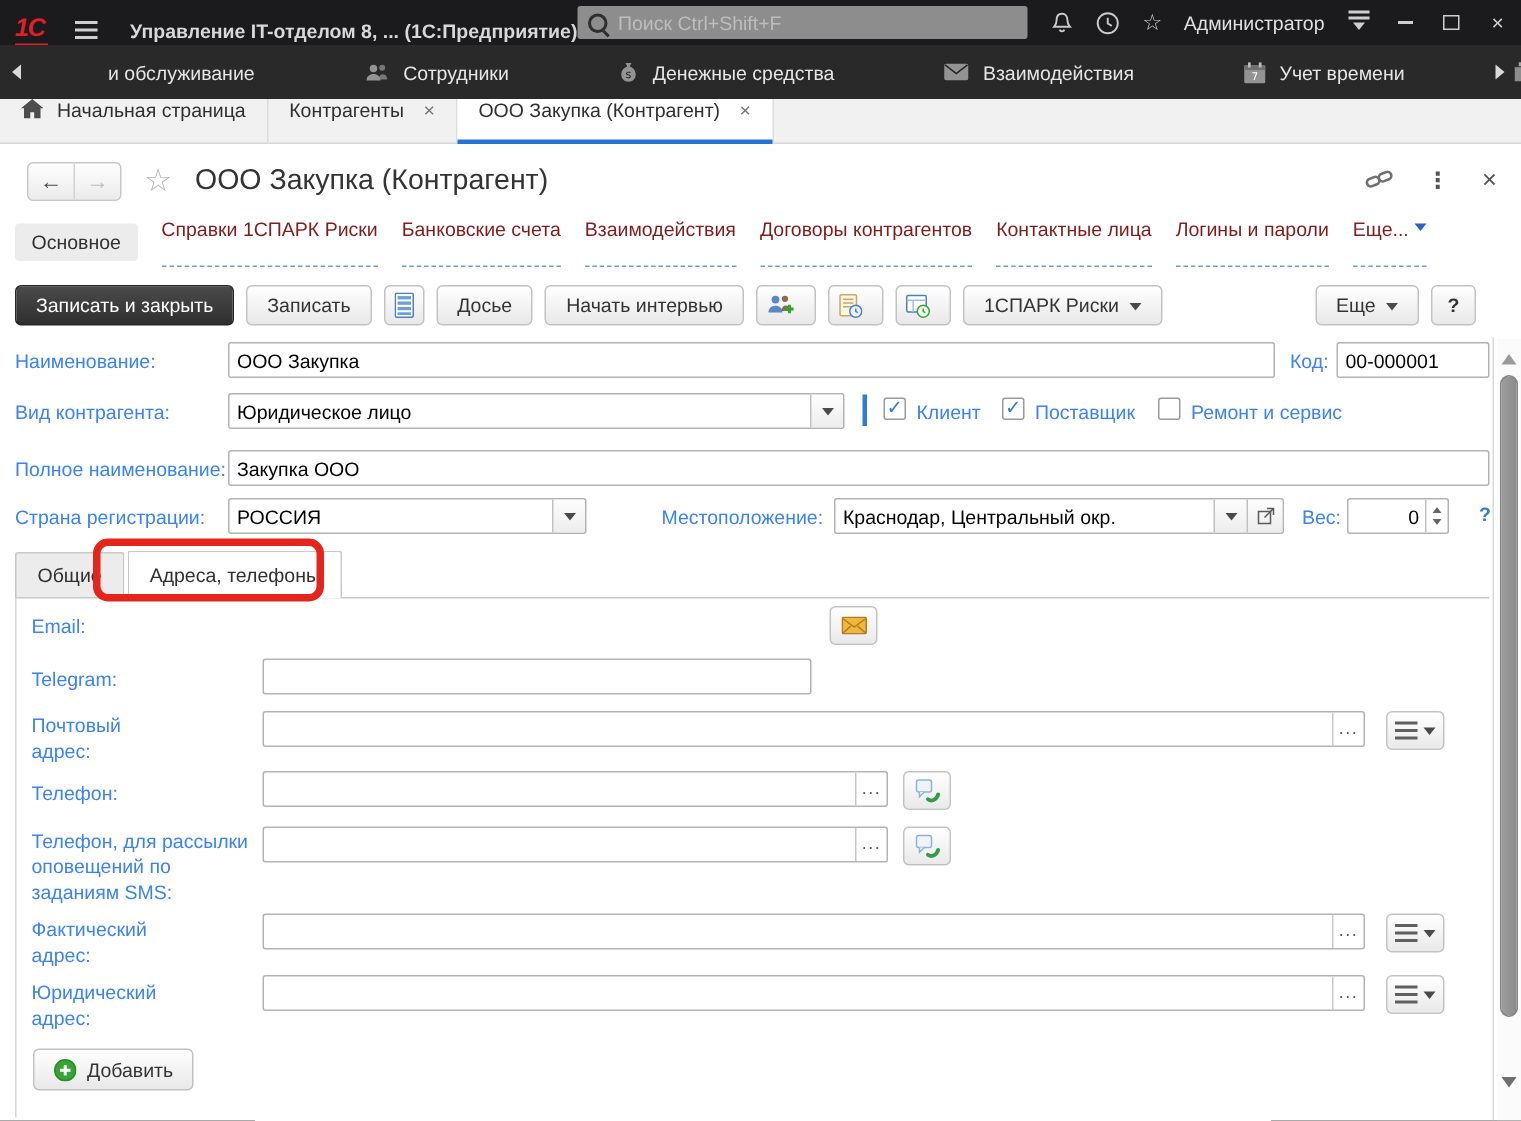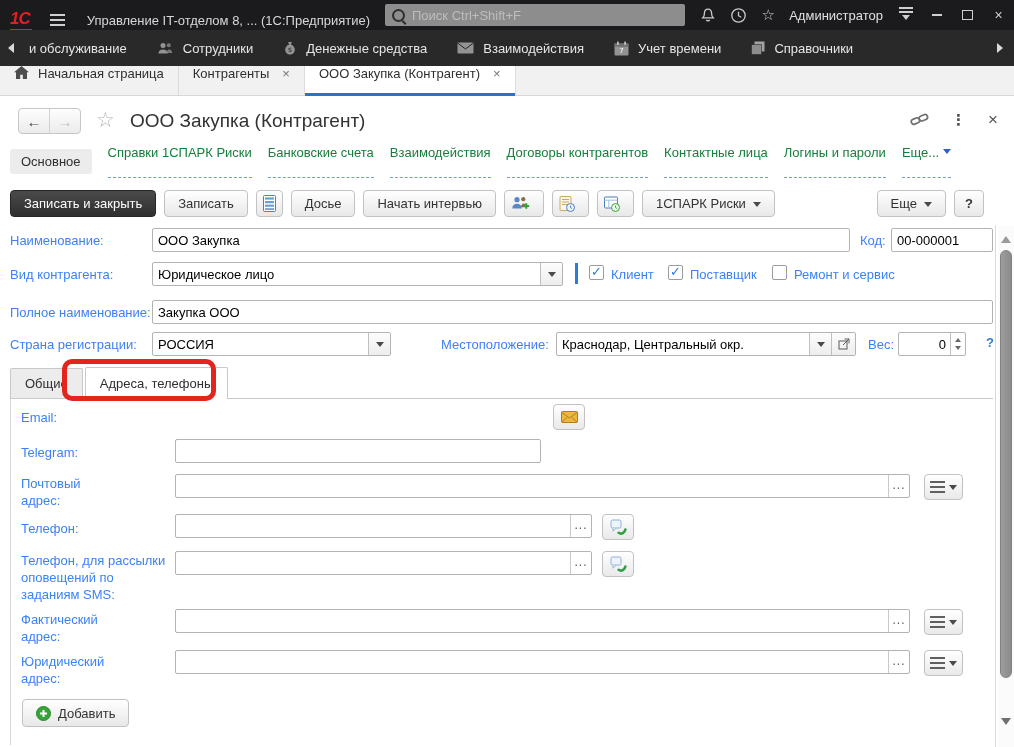--- a/index.html
+++ b/index.html
@@ -5,39 +5,39 @@
   html,body{margin:0;padding:0;background:#666;}
   .screen{position:relative;width:1014px;height:747px;background:#fff;overflow:hidden;
           font-family:"Liberation Sans","DejaVu Sans",sans-serif;font-size:13px;color:#333;}
 
   
   .titlebar{position:absolute;left:0;top:0;width:1014px;height:40px;background:#1b1b1d;display:flex;align-items:center;}
   .logo1c{margin-left:10px;color:#e31e24;font-weight:bold;font-style:italic;font-size:17px;letter-spacing:-1px;
           border-bottom:2px solid #e31e24;padding:0 2px 0 0;line-height:20px;}
   .burger{margin-left:18px;display:flex;flex-direction:column;gap:3px;cursor:pointer;}
   .burger i{width:15px;height:2px;background:#cfcfcf;}
-  .apptitle{margin-left:22px;color:#d8d8d8;font-size:13px;white-space:nowrap;}
+  .apptitle{margin-left:22px;color:#d8d8d8;font-size:13px;white-space:nowrap;font-weight:bold;}
   .search{position:absolute;left:385px;top:4px;width:300px;height:22px;background:#8d8d8d;border-radius:2px;
           display:flex;align-items:center;padding-left:7px;box-sizing:border-box;cursor:text;}
   .mag{width:9px;height:9px;border:2px solid #2e2e2e;border-radius:50%;position:relative;flex:0 0 auto;}
   .mag:after{content:"";position:absolute;left:9px;top:9px;width:5px;height:2px;background:#2e2e2e;transform:rotate(45deg);transform-origin:0 0;}
   .search .ph{color:#bdbdbd;margin-left:7px;font-size:13px;}
   .tbr{position:absolute;right:0;top:0;height:30px;display:flex;align-items:center;}
   .tbr .ic{display:flex;align-items:center;justify-content:center;width:30px;height:30px;cursor:pointer;}
   .tbr .user{color:#e0e0e0;margin:0 8px 0 6px;}
   .winbtn{width:31px;height:30px;display:flex;align-items:center;justify-content:center;color:#cfcfcf;cursor:pointer;font-size:14px;}
   .minbar{width:10px;height:2px;background:#cfcfcf;}
   .maxbox{width:9px;height:8px;border:1.5px solid #cfcfcf;}
   .svcmenu{display:flex;flex-direction:column;align-items:center;gap:2px;width:26px;cursor:pointer;}
   .svcmenu i{width:14px;height:2px;background:#cfcfcf;}
   .svcmenu .tri-dn{border:4px solid transparent;border-top:5px solid #cfcfcf;width:0;height:0;}
   .star-g{color:#cdcdcd;font-size:15px;}
 
   
-  .navbar{position:absolute;left:0;top:30px;width:1014px;height:36px;background:#292929;display:flex;align-items:center;color:#e6e6e6;}
+  .navbar{position:absolute;left:0;top:30px;width:1014px;height:36px;background:#292929;display:flex;align-items:center;color:#e6e6e6;gap:43px;}
   .nav-item{display:flex;align-items:center;gap:9px;padding:0 15px;height:36px;cursor:pointer;white-space:nowrap;font-size:13px;}
   .nav-arrow{width:0;height:0;border:5px solid transparent;}
   .nav-arrow.left{border-right:6px solid #d9d9d9;margin-left:3px;}
   .nav-arrow.right{border-left:6px solid #d9d9d9;margin-right:4px;}
 
   
   .tabbar{position:absolute;left:0;top:66px;width:1014px;height:30px;background:#f1f1f1;border-bottom:1px solid #d7d7d7;
           display:flex;align-items:stretch;box-sizing:border-box;}
   .vtab{display:flex;align-items:flex-start;gap:9px;padding:0 14px;border-right:1px solid #dcdcdc;color:#2f2f2f;cursor:pointer;position:relative;}
   .vtab .x{color:#767676;font-size:13px;margin-left:4px;cursor:pointer;}
@@ -52,21 +52,21 @@
   .histbtn.fwd{color:#bdbdbd;}
   .formstar{position:absolute;left:96px;top:108px;font-size:21px;color:#b5b5b5;cursor:pointer;}
   .formtitle{position:absolute;left:130px;top:110px;font-size:19px;color:#333;}
   .fh-icons{position:absolute;right:16px;top:110px;display:flex;align-items:center;gap:22px;}
   .fh-icons .kebab{font-size:15px;color:#555;font-weight:bold;cursor:pointer;}
   .fh-icons .x{font-size:17px;color:#555;cursor:pointer;}
 
   
   .navlinks{position:absolute;left:10px;top:148px;height:26px;display:flex;align-items:center;gap:16px;white-space:nowrap;}
   .chip{background:#ececec;border-radius:3px;padding:5px 11px;color:#2f2f2f;cursor:pointer;}
-  .flink{color:#15803d;border-bottom:1px dashed rgba(43,98,197,.65);padding-bottom:17px;cursor:pointer;}
+  .flink{color:#7f1d1d;border-bottom:1px dashed rgba(43,98,197,.65);padding-bottom:17px;cursor:pointer;}
   .flink-tri{width:0;height:0;border:4px solid transparent;border-top:5px solid #2b62c5;display:inline-block;margin-left:4px;vertical-align:-1px;}
 
   
   .toolbar{position:absolute;left:10px;top:190px;right:30px;display:flex;align-items:center;gap:8px;}
   .btn{height:27px;border:1px solid #c2c2c2;border-radius:4px;background:linear-gradient(#ffffff,#e8e8e8);
        display:inline-flex;align-items:center;justify-content:center;padding:0 13px;color:#333;font-size:13px;cursor:pointer;
        box-sizing:border-box;white-space:nowrap;}
   .btn.dark{background:linear-gradient(#4a4a4a,#2f2f2f);border-color:#262626;color:#fff;}
   .btn .dtri{width:0;height:0;border:4px solid transparent;border-top:5px solid #4a4a4a;margin:5px 0 0 7px;}
   .iconbtn{height:27px;border:1px solid #c2c2c2;border-radius:4px;background:linear-gradient(#ffffff,#e8e8e8);

